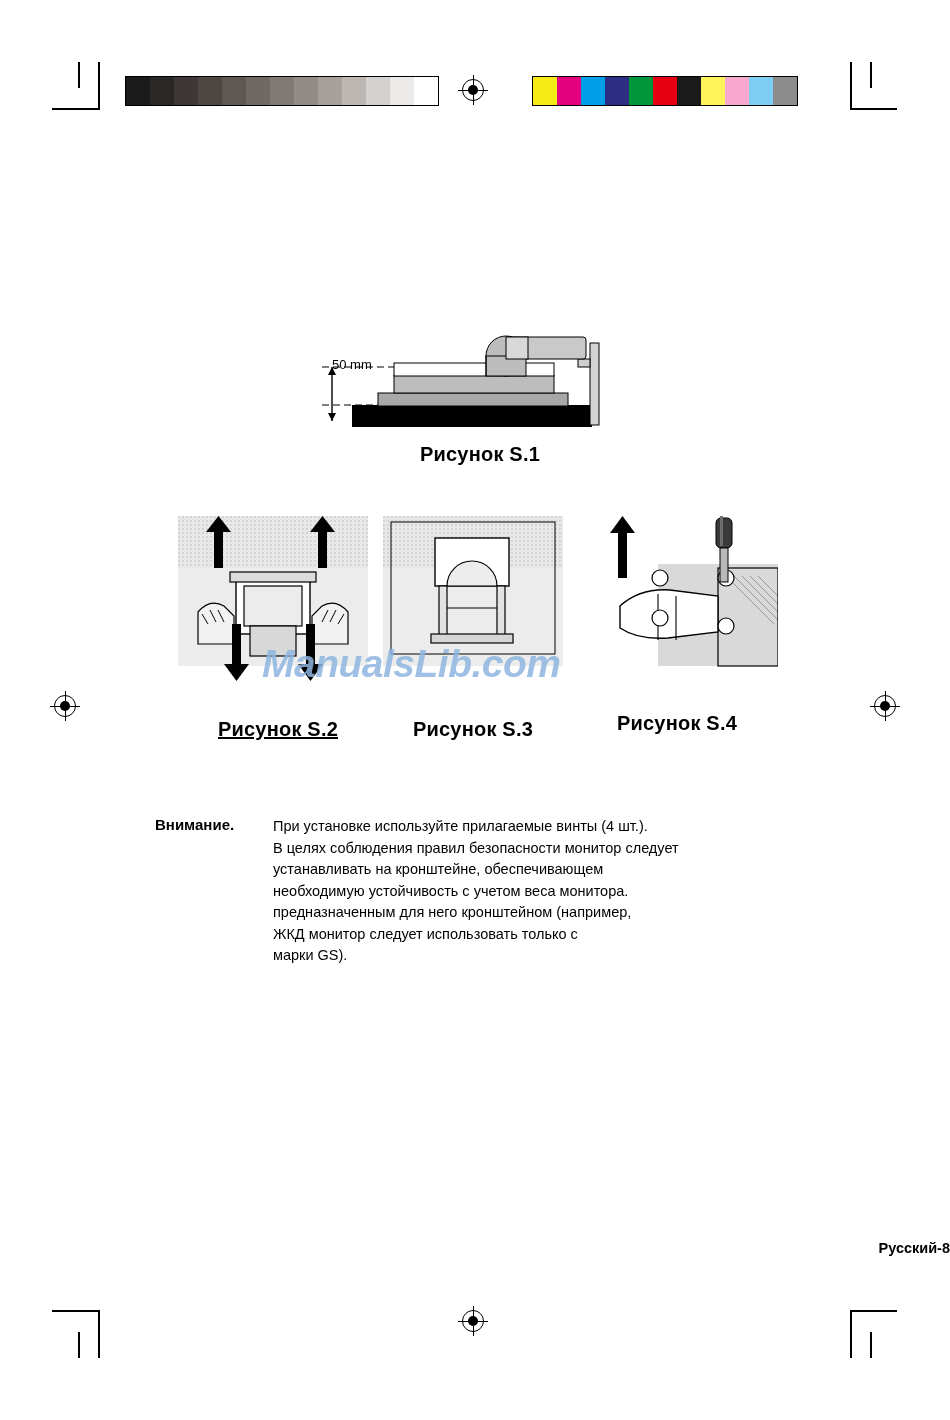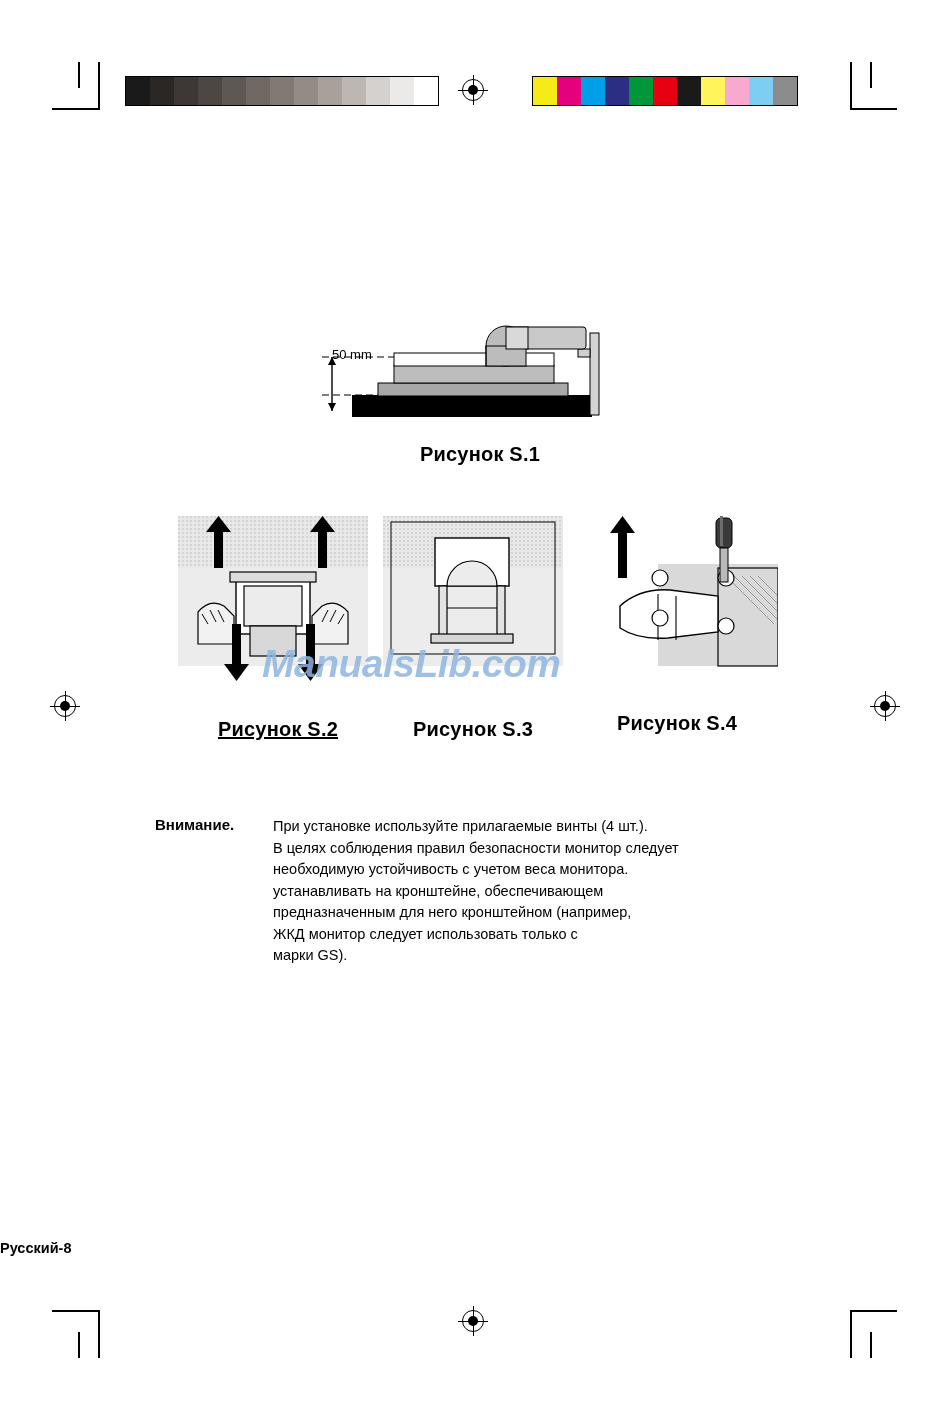--- a/index.html
+++ b/index.html
@@ -71,21 +71,21 @@
     width: 24px;
     height: 100%;
   }
   .gray-bar { left: 125px; top: 76px; }
   .color-bar { left: 532px; top: 76px; }
 
   
   #fig-s1-wrap {
     position: absolute;
     left: 310px;
-    top: 305px;
+    top: 315px;
     width: 340px;
     height: 135px;
   }
   .caption {
     position: absolute;
     font-size: 20px;
     font-weight: bold;
     letter-spacing: .2px;
   }
   #cap-s1 { left: 420px; top: 443px; }
@@ -135,21 +135,21 @@
     font-size: 14.5px;
     line-height: 21.5px;
   }
   #note .body p { margin: 0; }
 
   #footer {
     position: absolute;
     left: 0;
     top: 1240px;
     width: 950px;
-    text-align: left;
+    text-align: right;
     font-size: 14.5px;
     font-weight: bold;
   }
 </style>
 </head>
 <body>
 
 <div class="crop" style="left:98px; top:62px; width:1.5px; height:48px;"></div>
 <div class="crop" style="left:52px; top:108px; width:46px; height:1.5px;"></div>
 <div class="crop" style="left:78px; top:62px; width:1.5px; height:26px;"></div>
@@ -326,21 +326,21 @@
 
 <div class="caption" id="cap-s2">Рисунок S.2</div>
 <div class="caption" id="cap-s3">Рисунок S.3</div>
 <div class="caption" id="cap-s4">Рисунок S.4</div>
 
 <div id="note">
   <div class="label">Внимание.</div>
   <div class="body">
     <p>При установке используйте прилагаемые винты (4 шт.).</p>
     <p>В целях соблюдения правил безопасности монитор следует</p>
+    <p>устанавливать на кронштейне, обеспечивающем</p>
     <p>необходимую устойчивость с учетом веса монитора.</p>
-    <p>устанавливать на кронштейне, обеспечивающем</p>
     <p>предназначенным для него кронштейном (например,</p>
     <p>ЖКД монитор следует использовать только с</p>
     <p>марки GS).</p>
   </div>
 </div>
 
 <div id="footer">Русский-8</div>
 
 </body></html>

